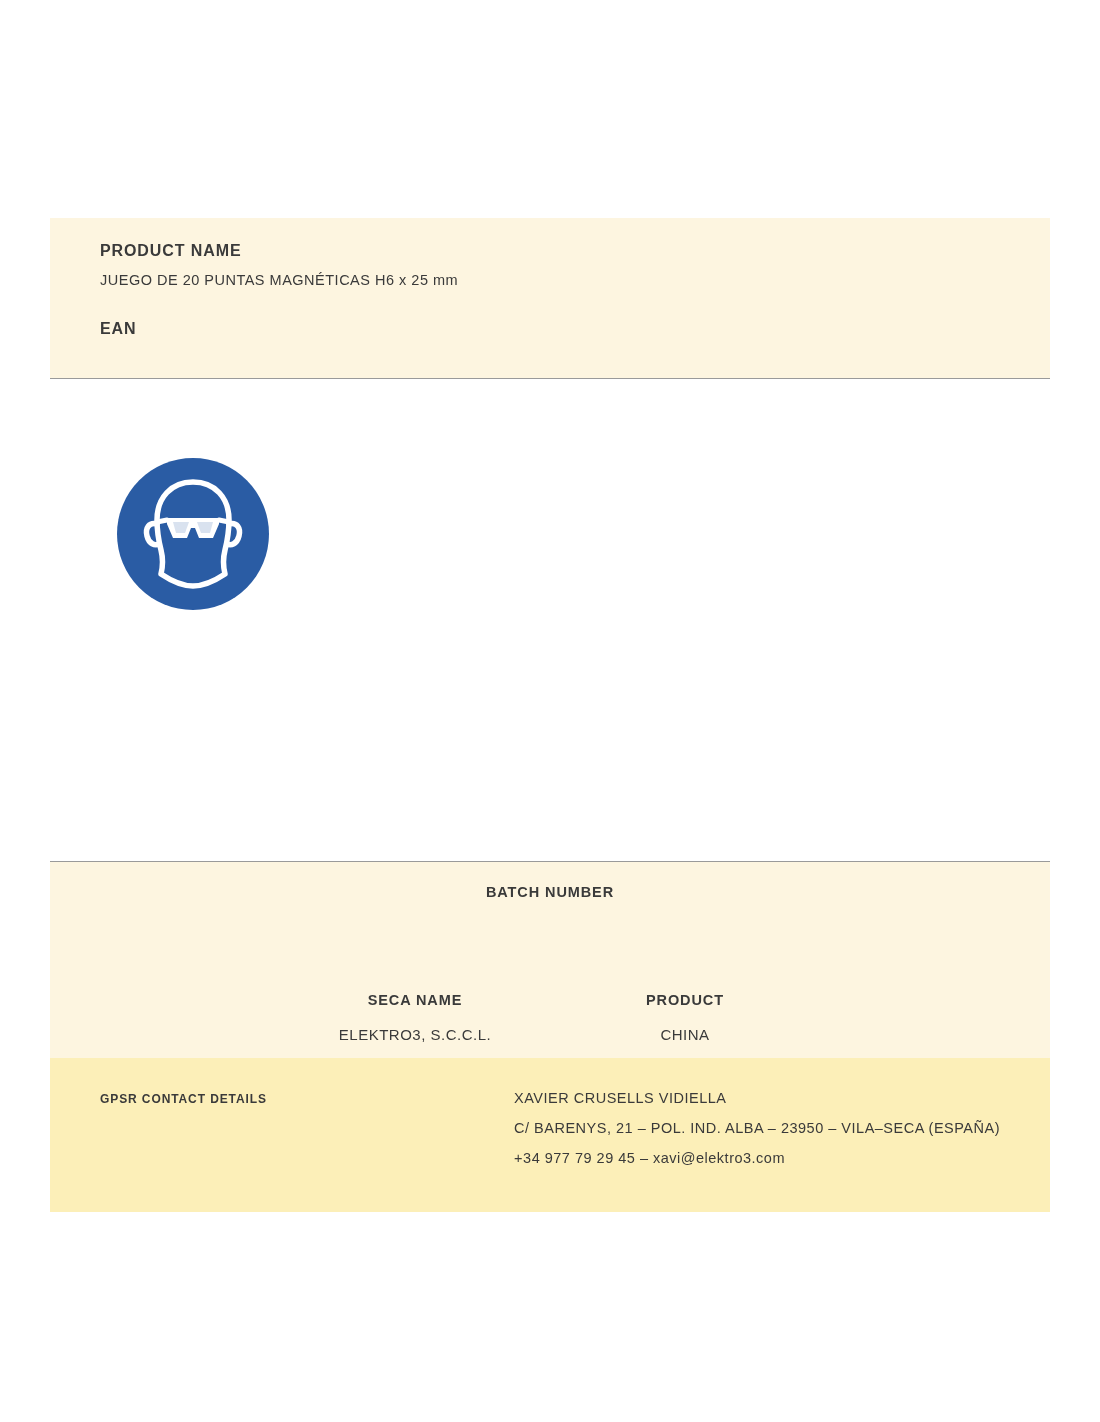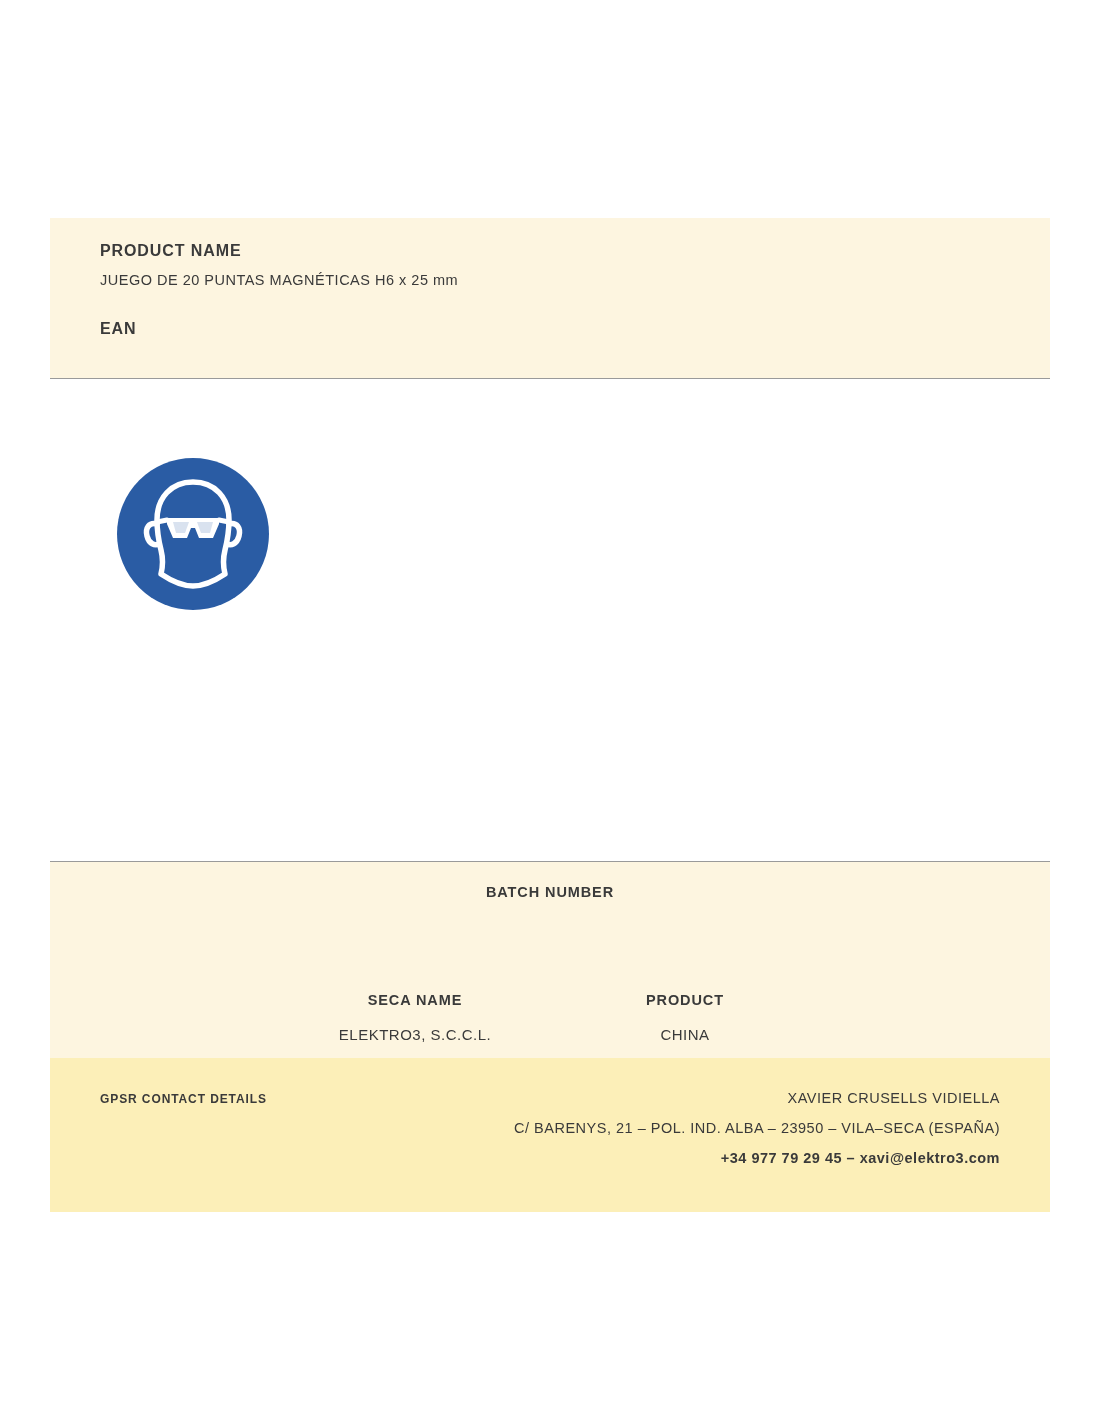--- a/index.html
+++ b/index.html
@@ -126,32 +126,30 @@
   }
   .gpsr-title {
     font-size: 12px;
     font-weight: bold;
     letter-spacing: 0.9px;
     color: #3a3a3a;
     white-space: nowrap;
     padding-top: 2px;
   }
   .gpsr-lines {
-    text-align: right;
   }
   .gpsr-line {
     font-size: 14.5px;
     letter-spacing: 0.5px;
     color: #3a3a3a;
     margin: 0 0 14px 0;
     white-space: nowrap;
   }
   .gpsr-line:last-child {
     margin-bottom: 12px;
-    font-weight: bold;
   }
 </style>
 </head>
 <body>
 
 <div class="page">
 
   <div class="product-block">
     <p class="field-label">PRODUCT NAME</p>
     <p class="field-value">JUEGO DE 20 PUNTAS MAGNÉTICAS H6 x 25 mm</p>

